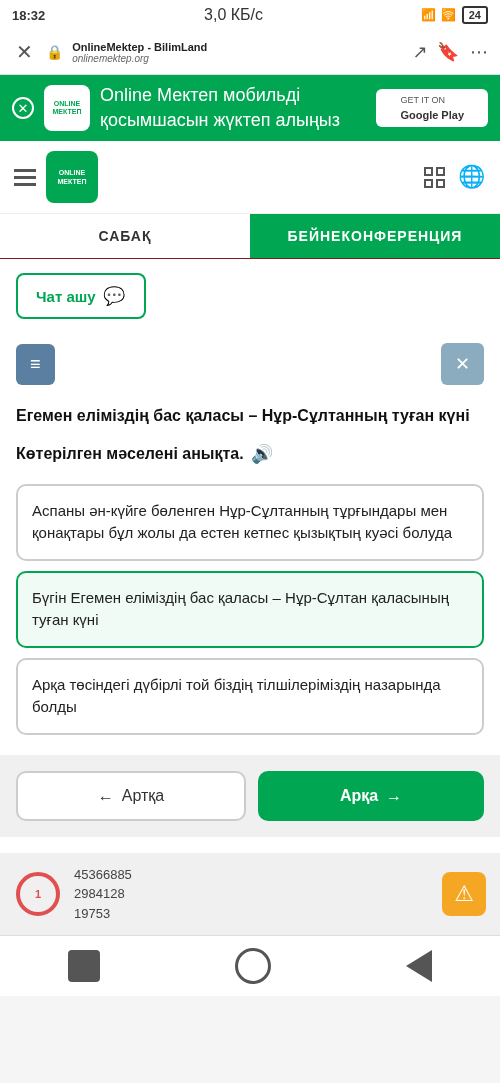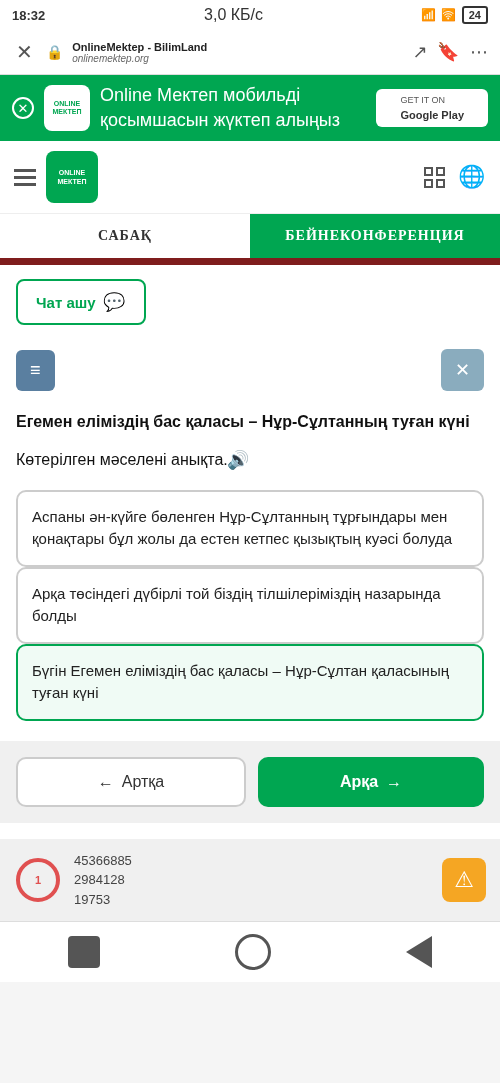--- a/index.html
+++ b/index.html
@@ -188,22 +188,21 @@
     .header-globe-icon {
       font-size: 22px;
       color: #555;
       cursor: pointer;
     }
 
     
     .nav-tabs {
       display: flex;
       background: #fff;
-      border-bottom: 7px solid #7f1d1d;
-      font-family: Liberation Serif, serif;
+      border-bottom: 1px solid #7f1d1d;
     }
     .nav-tab {
       flex: 1;
       padding: 14px;
       text-align: center;
       font-size: 14px;
       font-weight: bold;
       color: #333;
       cursor: pointer;
       letter-spacing: 1px;
@@ -273,30 +272,31 @@
       font-size: 16px;
       font-weight: bold;
       color: #111;
       line-height: 1.35;
       padding: 10px 0 16px;
     }
 
     
     .task-instruction {
       font-size: 16px;
-      font-weight: normal;
+      font-weight: bold;
       color: #111;
       margin-bottom: 12px;
       display: flex;
       align-items: center;
+      gap: 8px;
     }
     .speaker-icon { font-size: 18px; color: #555; cursor: pointer; }
 
     
-    .answer-options { display: flex; flex-direction: column; gap: 0; margin-bottom: 20px; margin-top: 19px; }
+    .answer-options { display: flex; flex-direction: column; gap: 10px; margin-bottom: 20px; margin-top: 19px; }
     .answer-option {
       border: 2px solid #ccc;
       border-radius: 10px;
       padding: 14px 14px;
       font-size: 15px;
       color: #222;
       line-height: 1.5;
       cursor: pointer;
       background: #fff;
     }
@@ -506,22 +506,22 @@
 
   <div class="lesson-title">Егемен еліміздің бас қаласы – Нұр-Сұлтанның туған күні</div>
 
   <div class="task-instruction">
     <span>Көтерілген мәселені анықта.</span>
     <span class="speaker-icon">🔊</span>
   </div>
 
   <div class="answer-options">
     <div class="answer-option">Аспаны ән-күйге бөленген Нұр-Сұлтанның тұрғындары мен қонақтары бұл жолы да естен кетпес қызықтың куәсі болуда</div>
+    <div class="answer-option selected">Бүгін Егемен еліміздің бас қаласы – Нұр-Сұлтан қаласының туған күні</div>
     <div class="answer-option">Арқа төсіндегі дүбірлі той біздің тілшілеріміздің назарында болды</div>
-    <div class="answer-option selected">Бүгін Егемен еліміздің бас қаласы – Нұр-Сұлтан қаласының туған күні</div>
   </div>
 
   <div class="nav-buttons">
     <button class="btn-back">
       <span>←</span>
       <span>Артқа</span>
     </button>
     <button class="btn-forward">
       <span>Арқа</span>
       <span>→</span>

